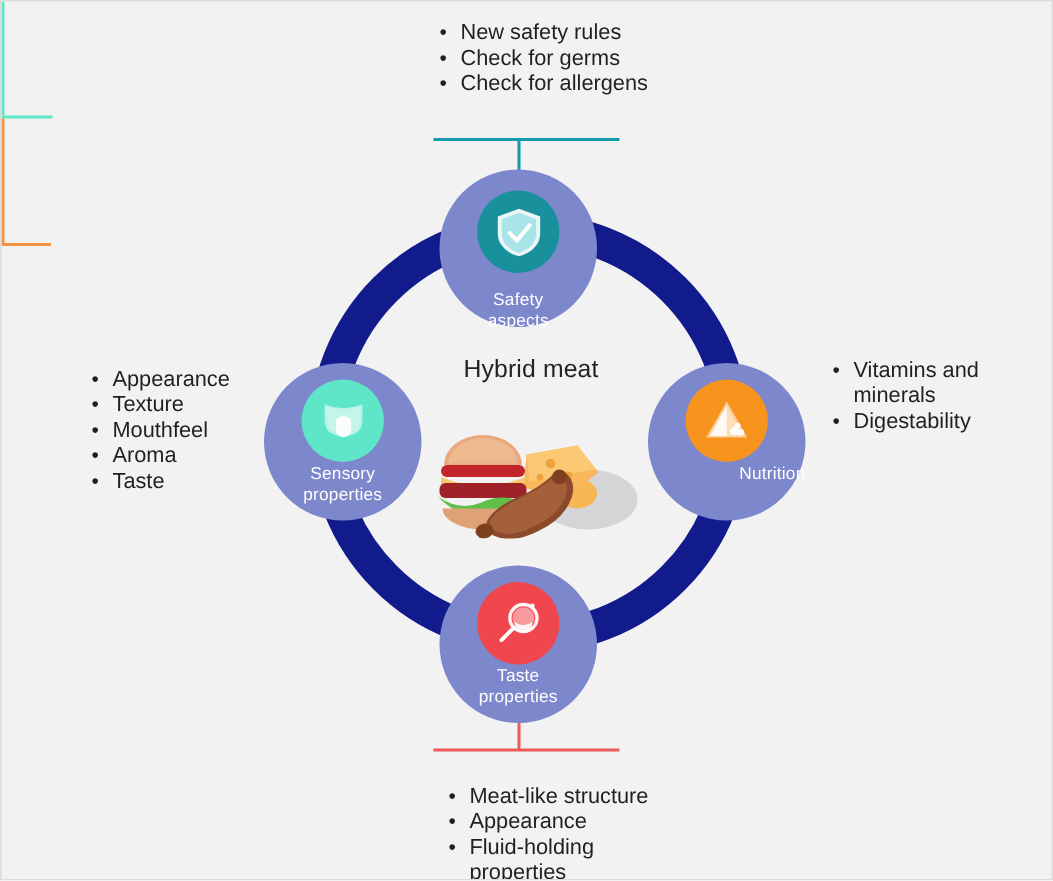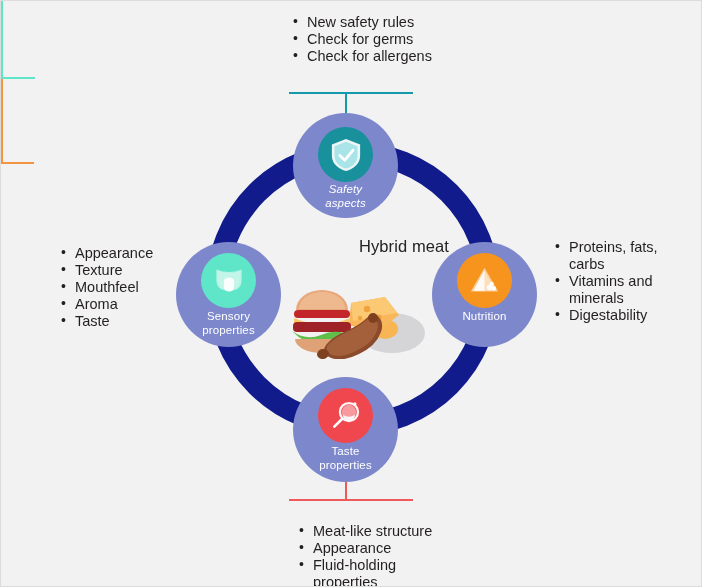--- a/index.html
+++ b/index.html
@@ -31,21 +31,21 @@
     border: 22px solid #111b8c;
     box-sizing: border-box;
   }
 
   
   .center-block {
     position: absolute;
     left: 258px;
     top: 236px;
     width: 190px;
-    text-align: right;
+    text-align: center;
   }
   .center-title {
     font-size: 16.5px;
     line-height: 19px;
     color: #232323;
     letter-spacing: 0.1px;
   }
   .center-art {
     position: absolute;
     left: 278px;
@@ -88,23 +88,23 @@
   #node-safety   { left: 292px; top: 112px; }
   #node-sensory  { left: 175px; top: 241px; }
   #node-nutrition{ left: 431px; top: 241px; }
   #node-food     { left: 292px; top: 376px; }
 
   #node-safety   .node-icon { top: 14px; background:#18919d; }
   #node-sensory  .node-icon { top: 11px; background:#5fe6c8; }
   #node-nutrition .node-icon{ top: 11px; background:#f7941e; }
   #node-food     .node-icon { top: 11px; background:#f0474f; }
 
-  #node-safety   .node-label { top: 70px; font-style: italic; }
+  #node-safety   .node-label { top: 81px; }
   #node-sensory  .node-label { top: 68px; }
-  #node-nutrition .node-label{ top: 68px; }
+  #node-nutrition .node-label{ top: 68px; text-align: right; }
   #node-food     .node-label { top: 68px; }
 
   
   .conn-h { position: absolute; height: 2px; }
   .conn-v { position: absolute; width: 2px; }
 
   #conn-safety-bar   { left: 288px; top: 91px;  width: 124px; background:#139aab; }
   #conn-safety-stem  { left: 344px; top: 91px;  height: 27px; background:#139aab; }
 
   #conn-food-bar     { left: 288px; top: 498px; width: 124px; background:#ee5a5a; }
@@ -268,21 +268,20 @@
       <li>Appearance</li>
       <li>Texture</li>
       <li>Mouthfeel</li>
       <li>Aroma</li>
       <li>Taste</li>
     </ul>
   </div>
 
   <div class="bullets" id="list-nutrition">
     <ul>
-      <li>Proteins, fats, carbs</li>
       <li>Vitamins and minerals</li>
       <li>Digestability</li>
     </ul>
   </div>
 
   <div class="bullets" id="list-food">
     <ul>
       <li>Meat-like structure</li>
       <li>Appearance</li>
       <li>Fluid-holding properties</li>

